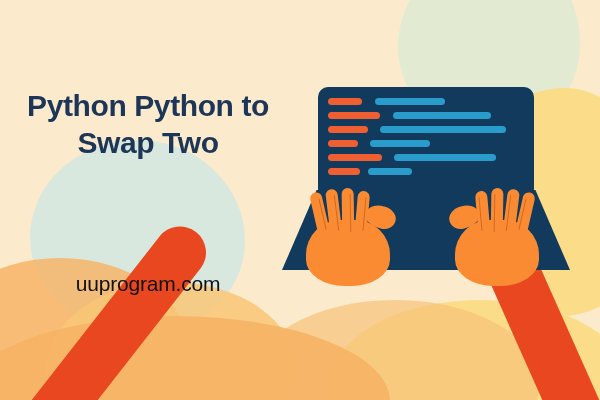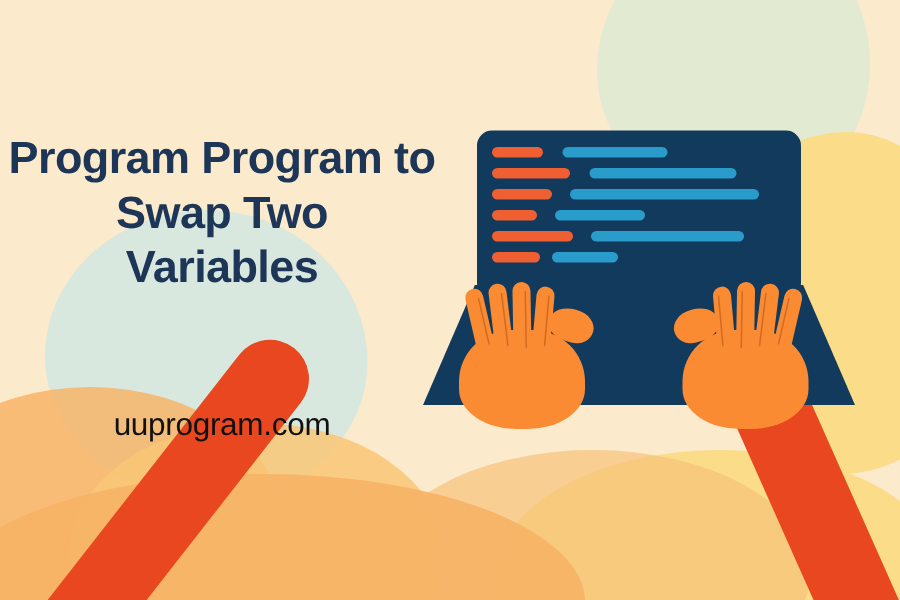--- a/index.html
+++ b/index.html
@@ -157,23 +157,22 @@
   <div class="blob blob-sage-tr"></div>
   <div class="blob blob-yellow-r"></div>
   <div class="blob blob-sage-ml"></div>
   <div class="blob blob-yellow-br"></div>
   <div class="blob blob-peach-b4"></div>
   <div class="blob blob-peach-b1"></div>
   <div class="blob blob-peach-b2"></div>
   <div class="blob blob-peach-b3"></div>
 
   <div id="headline">
-    <span class="l1">Program Program to</span>
+    <span class="l1">Python Python to</span>
     <span class="l2">Swap Two</span>
-    <span class="l3">Variables</span>
   </div>
 
   <div id="site-url">uuprogram.com</div>
 
   <div class="sleeve" id="sleeve-left"></div>
   <div class="sleeve" id="sleeve-right"></div>
 
   <div id="laptop">
 
     <div id="base"></div>

